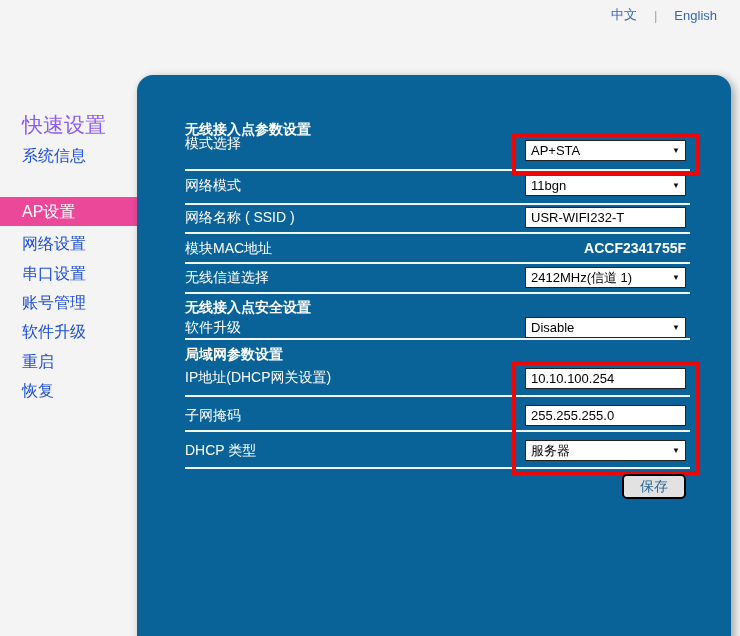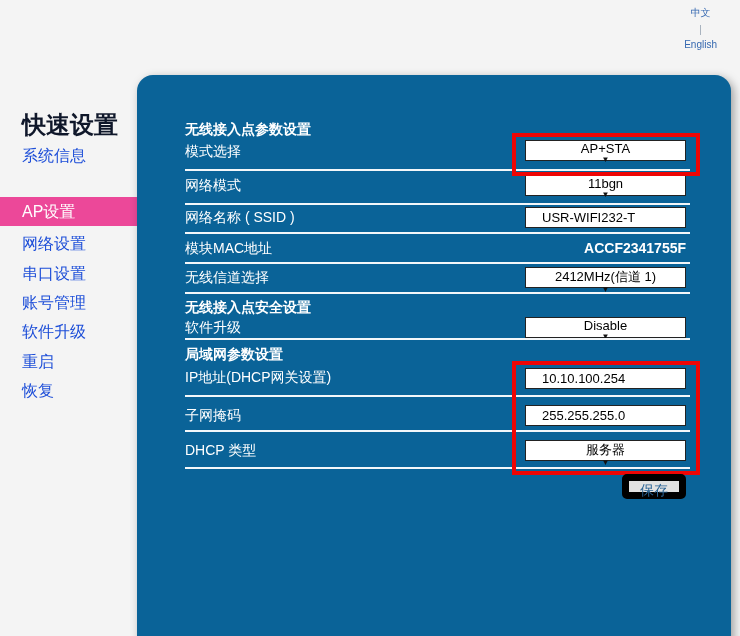--- a/index.html
+++ b/index.html
@@ -2,62 +2,62 @@
 <html><head>
 <meta charset="utf-8">
 <style>
   html,body{margin:0;padding:0;}
   body{
     width:740px;height:636px;position:relative;overflow:hidden;
     background:#f4f4f4;
     font-family:"Liberation Sans","DejaVu Sans",sans-serif;
   }
   
-  .top-links{position:absolute;top:6px;right:23px;font-size:10px;display:flex;gap:4px;align-items:center;flex-direction:column;}
+  .top-links{position:absolute;top:6px;right:23px;font-size:13px;display:flex;gap:17px;align-items:center;}
   .lang{color:#3568b0;cursor:pointer;text-decoration:none;}
   .lang-sep{color:#9aa7b5;}
 
   
   .sidebar{position:absolute;left:0;top:0;width:137px;height:636px;}
   .side-item{
     position:absolute;left:0;width:137px;height:29px;line-height:29px;
     padding-left:22px;box-sizing:border-box;
     font-size:16px;color:#1d4ed8;cursor:pointer;white-space:nowrap;
   }
-  .side-item.bold-first{font-weight:bold;font-size:24px;color:#0f172a;}
+  .side-item.bold-first{font-weight:normal;font-size:21px;color:#8b5cf6;}
   .side-item.sel{background:#ec4899;color:#ffffff;}
 
   
   .panel{
     position:absolute;left:137px;top:38px;width:594px;height:595px;
     background:#0a6398;border-radius:16px;
     box-shadow:3px 3px 10px rgba(0,0,0,0.35);
     margin-top:37px;
   }
   .sec-title{position:absolute;left:48px;color:#ffffff;font-size:14px;font-weight:bold;white-space:nowrap;}
   .lbl{position:absolute;left:48px;color:#ffffff;font-size:14px;white-space:nowrap;}
   .hr{position:absolute;left:48px;width:505px;height:2px;background:#f3f7fa;}
 
   .ctrl{
     position:absolute;left:388px;width:161px;height:21px;box-sizing:border-box;
     background:#ffffff;border:1px solid #222222;font-size:13px;color:#000000;
   }
-  .sel-box{display:flex;align-items:center;justify-content:space-between;padding:0 5px;cursor:pointer;flex-direction:column;}
+  .sel-box{display:flex;align-items:center;justify-content:space-between;padding:0 5px;cursor:pointer;}
   .sel-box .arr{font-size:8px;color:#111;line-height:1;}
-  input.ctrl{padding:0 16px;font-family:"Liberation Sans","DejaVu Sans",sans-serif;outline:none;}
+  input.ctrl{padding:0 5px;font-family:"Liberation Sans","DejaVu Sans",sans-serif;outline:none;}
 
   .mac-val{position:absolute;right:45px;color:#ffffff;font-weight:bold;font-size:14px;}
 
   .redbox{position:absolute;border:4px solid #ee0505;pointer-events:none;}
   .redbox.box1{left:375px;top:58px;width:180px;height:35px;}
   .redbox.box2{left:375px;top:286px;width:180px;height:106px;}
 
   .save-btn{
     position:absolute;top:399px;right:45px;width:64px;height:25px;
-    background:#e2e2e2;border:7px solid #000000;border-radius:5px;
+    background:#e2e2e2;border:2px solid #000000;border-radius:5px;
     color:#2a6496;font-size:14px;cursor:pointer;
     font-family:"Liberation Sans","DejaVu Sans",sans-serif;
   }
 </style>
 </head>
 <body>
 
 <div class="top-links">
   <span class="lang">中文</span>
   <span class="lang-sep">|</span>
@@ -73,21 +73,21 @@
   <div class="side-item" style="top:288px">账号管理</div>
   <div class="side-item" style="top:317px">软件升级</div>
   <div class="side-item" style="top:347px">重启</div>
   <div class="side-item" style="top:376px">恢复</div>
 </div>
 
 <div class="panel">
 
   <div class="sec-title" style="top:46px">无线接入点参数设置</div>
 
-  <div class="lbl" style="top:68px">模式选择</div>
+  <div class="lbl" style="top:60px">模式选择</div>
   <div class="ctrl sel-box" style="top:65px">
     <span>AP+STA</span>
     <span class="arr">▼</span>
   </div>
   <div class="hr" style="top:94px"></div>
 
   <div class="lbl" style="top:102px">网络模式</div>
   <div class="ctrl sel-box" style="top:100px">
     <span>11bgn</span>
     <span class="arr">▼</span>

